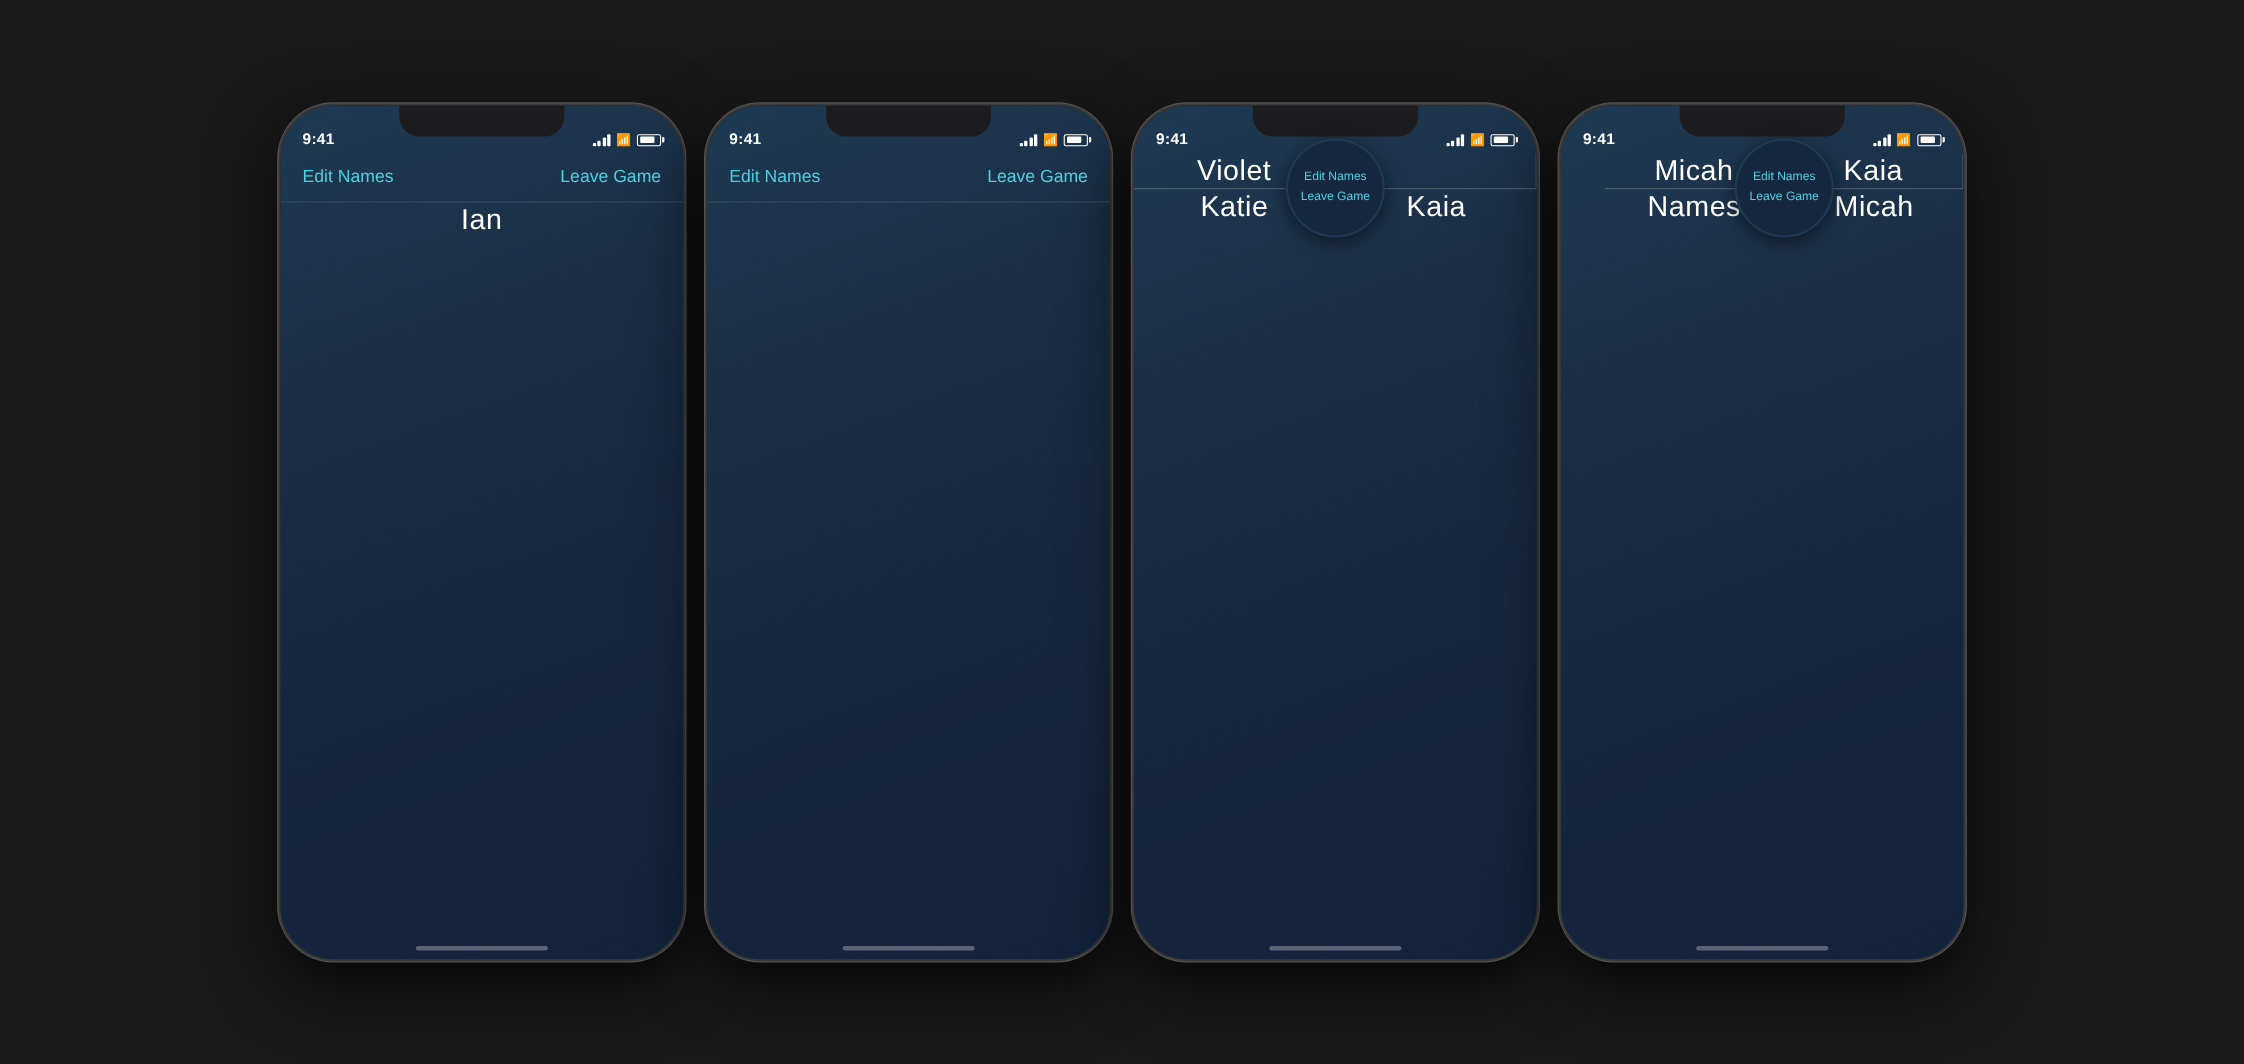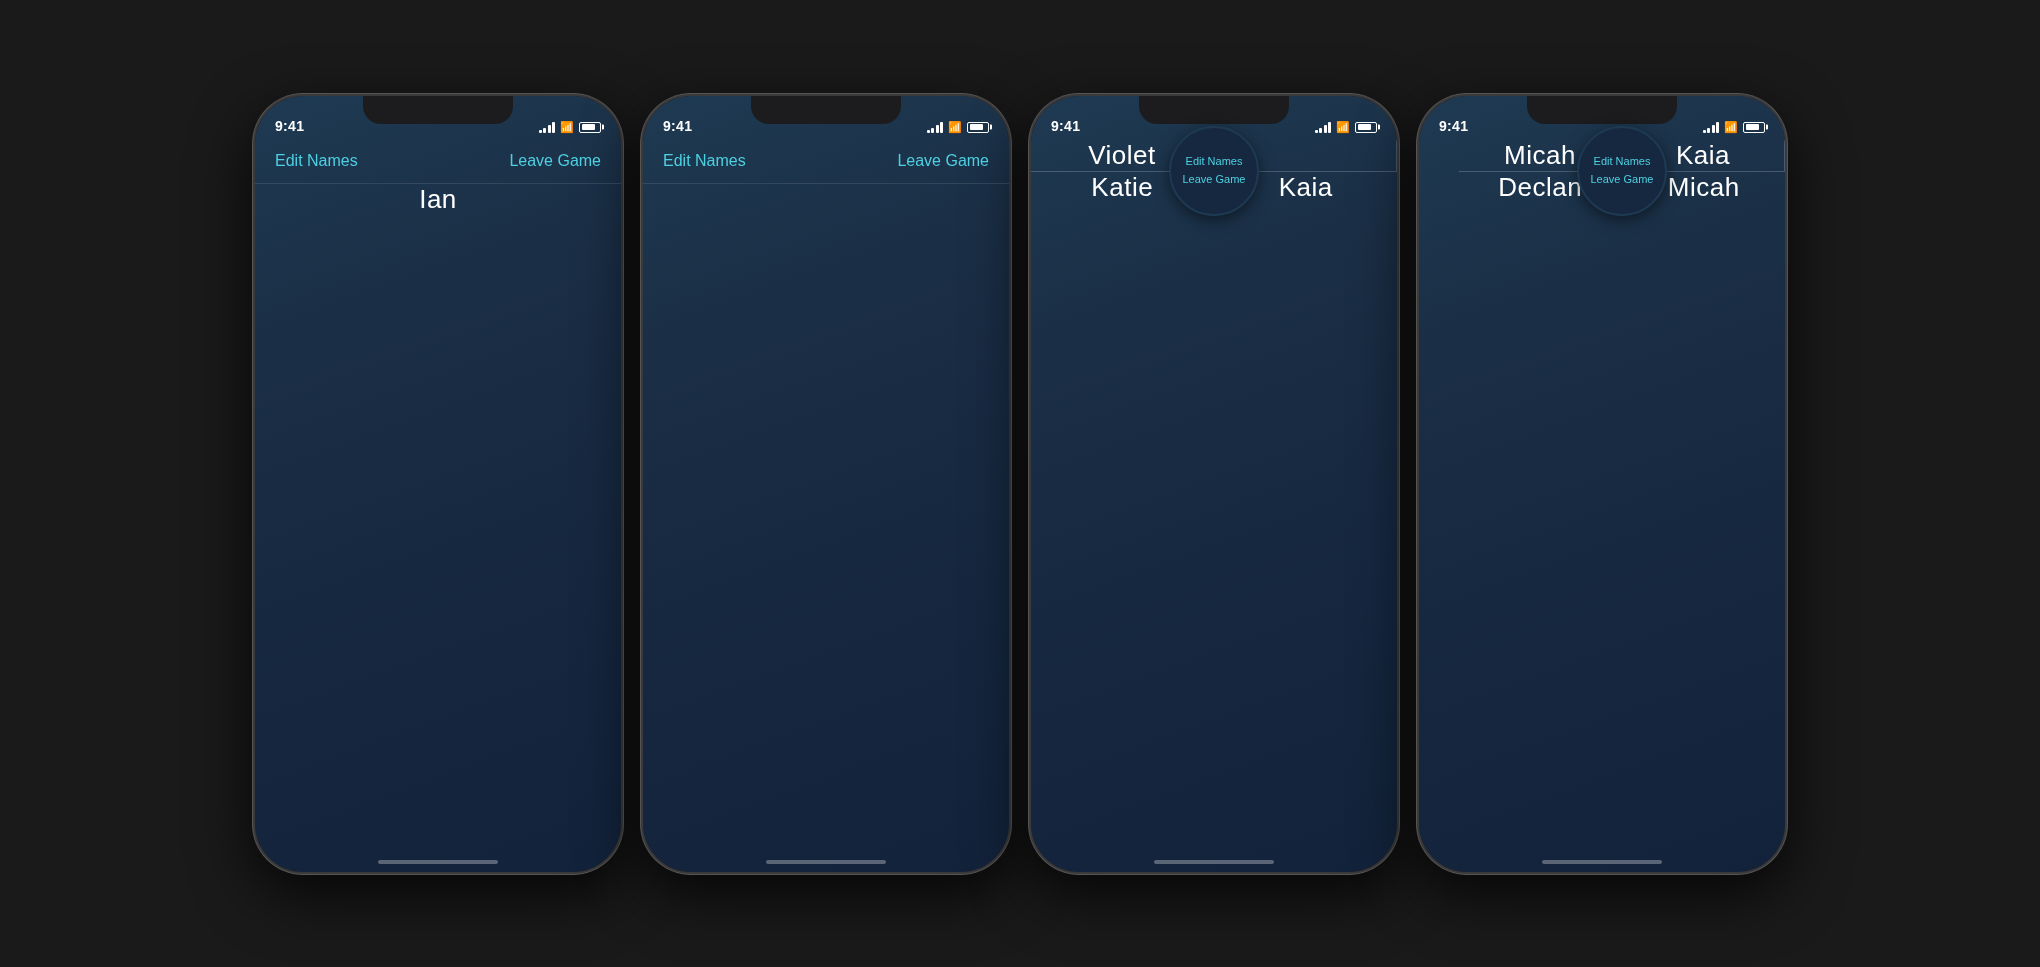--- a/index.html
+++ b/index.html
@@ -418,21 +418,21 @@
             <span class="player-name">Kaia</span>
           </div>
 
           <div class="center-menu" style="position:absolute; top:100%; left:50%; transform:translate(-50%,-50%); z-index:50;">
             <div class="center-menu-btn">Edit Names</div>
             <div class="center-menu-btn">Leave Game</div>
           </div>
         </div>
         <div class="row">
           <div class="player-cell">
-            <span class="player-name">Declan</span>
+            <span class="player-name">Names</span>
           </div>
           <div class="player-cell">
             <span class="player-name">Micah</span>
           </div>
         </div>
       </div>
       <div class="home-indicator"></div>
     </div>
   </div>
 

